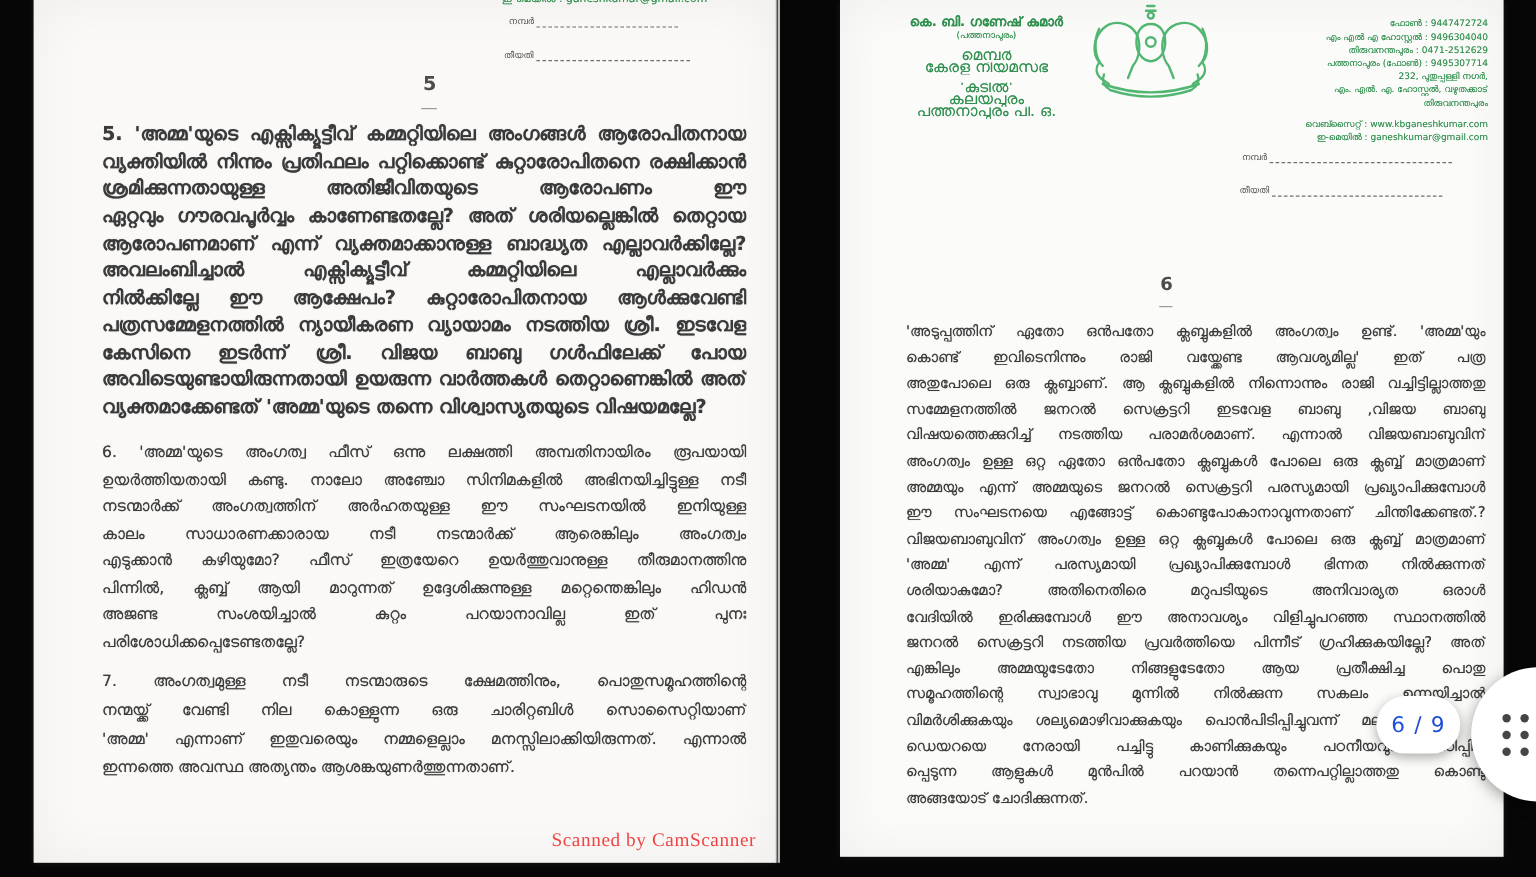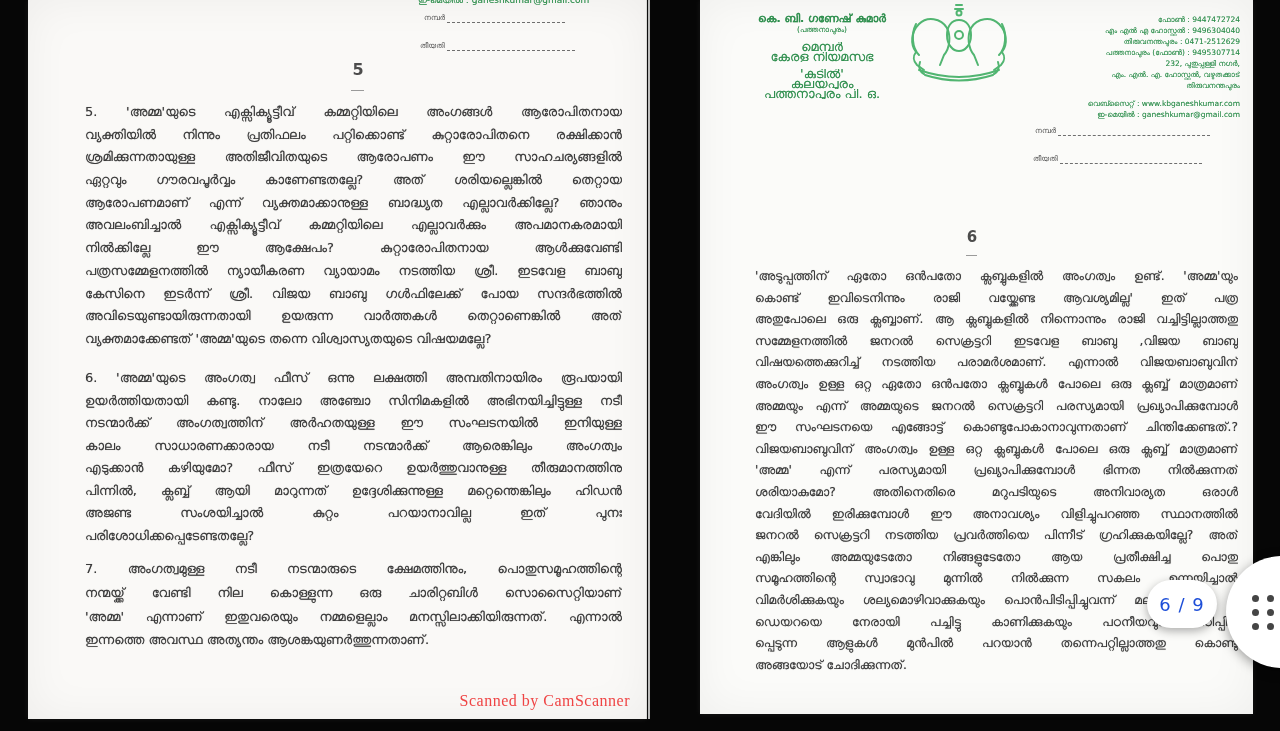--- a/index.html
+++ b/index.html
@@ -10,21 +10,21 @@
   #left-page{left:28px;width:618px;height:719px;border-right:1px solid #d9d9d6;}
   #right-page{left:700px;width:553px;height:714px;background:#fbfbf9;}
   #page-sliver{position:absolute;left:648px;top:0;width:2px;height:719px;background:#e9e9e7;opacity:.8;}
 
   .abs{position:absolute;}
   .scan{color:#3a3a3a;text-shadow:0 0 .7px rgba(40,40,40,.55);filter:blur(.35px);}
   .green{color:#2f8f4e;text-shadow:0 0 .5px rgba(47,143,78,.5);filter:blur(.25px);}
 
   .para .line{white-space:normal;overflow:hidden;text-align:justify;text-align-last:justify;}
   .para .line:last-child{text-align-last:left;}
-  #p5 .line{height:22.7px;line-height:22.7px;font-size:13px;}
+  #p5 .line{height:22.7px;line-height:22.7px;font-size:16px;font-weight:bold;}
   #p6 .line{height:22.5px;line-height:22.5px;font-size:13px;}
   #p7 .line{height:23.8px;line-height:23.8px;font-size:13px;}
   #rbody .line{height:21.6px;line-height:21.6px;font-size:12.3px;}
 
   .pgnum{text-align:center;font-size:16px;font-weight:bold;color:#4c4c4c;filter:blur(.3px);}
   .pgdash{border-top:1.6px solid #9a9a9a;width:13px;}
 
   .fieldrow{display:flex;align-items:flex-end;}
   .fieldrow .lbl{font-size:7.5px;color:#4e4e4e;filter:blur(.3px);margin-right:2px;white-space:nowrap;}
   .dotline{border-bottom:1.4px dashed #6f6f6f;height:8px;display:inline-block;}

